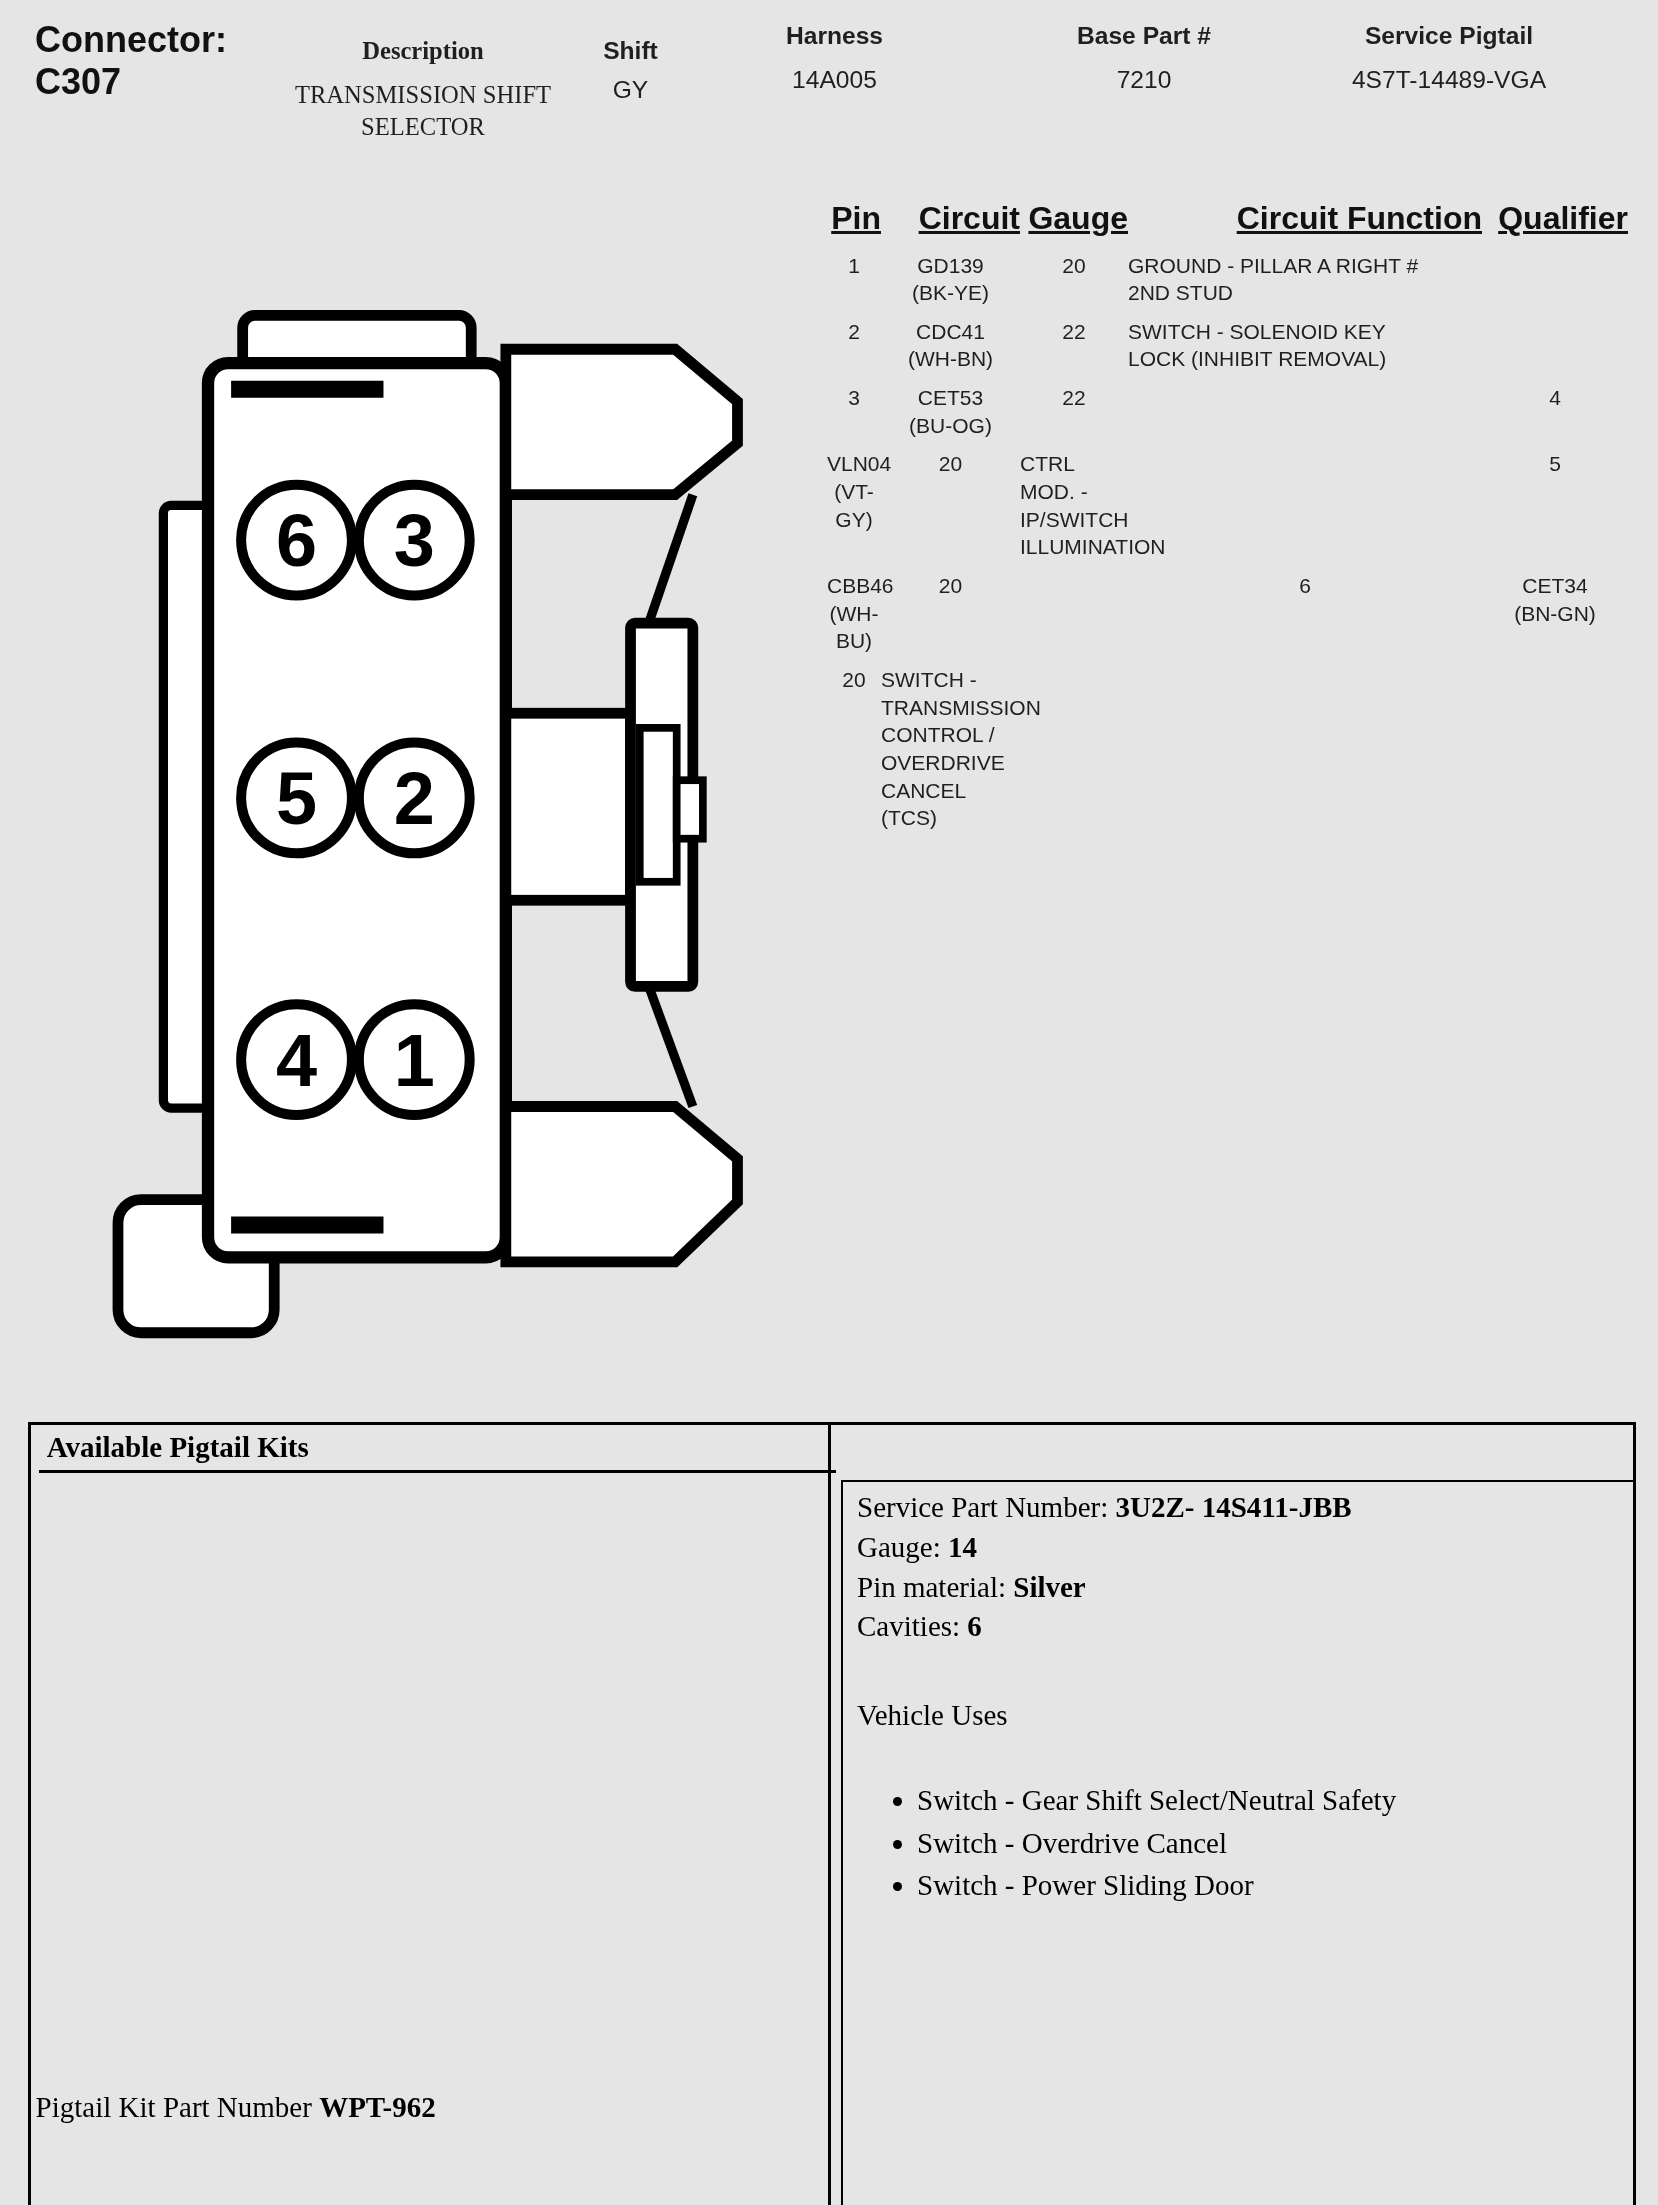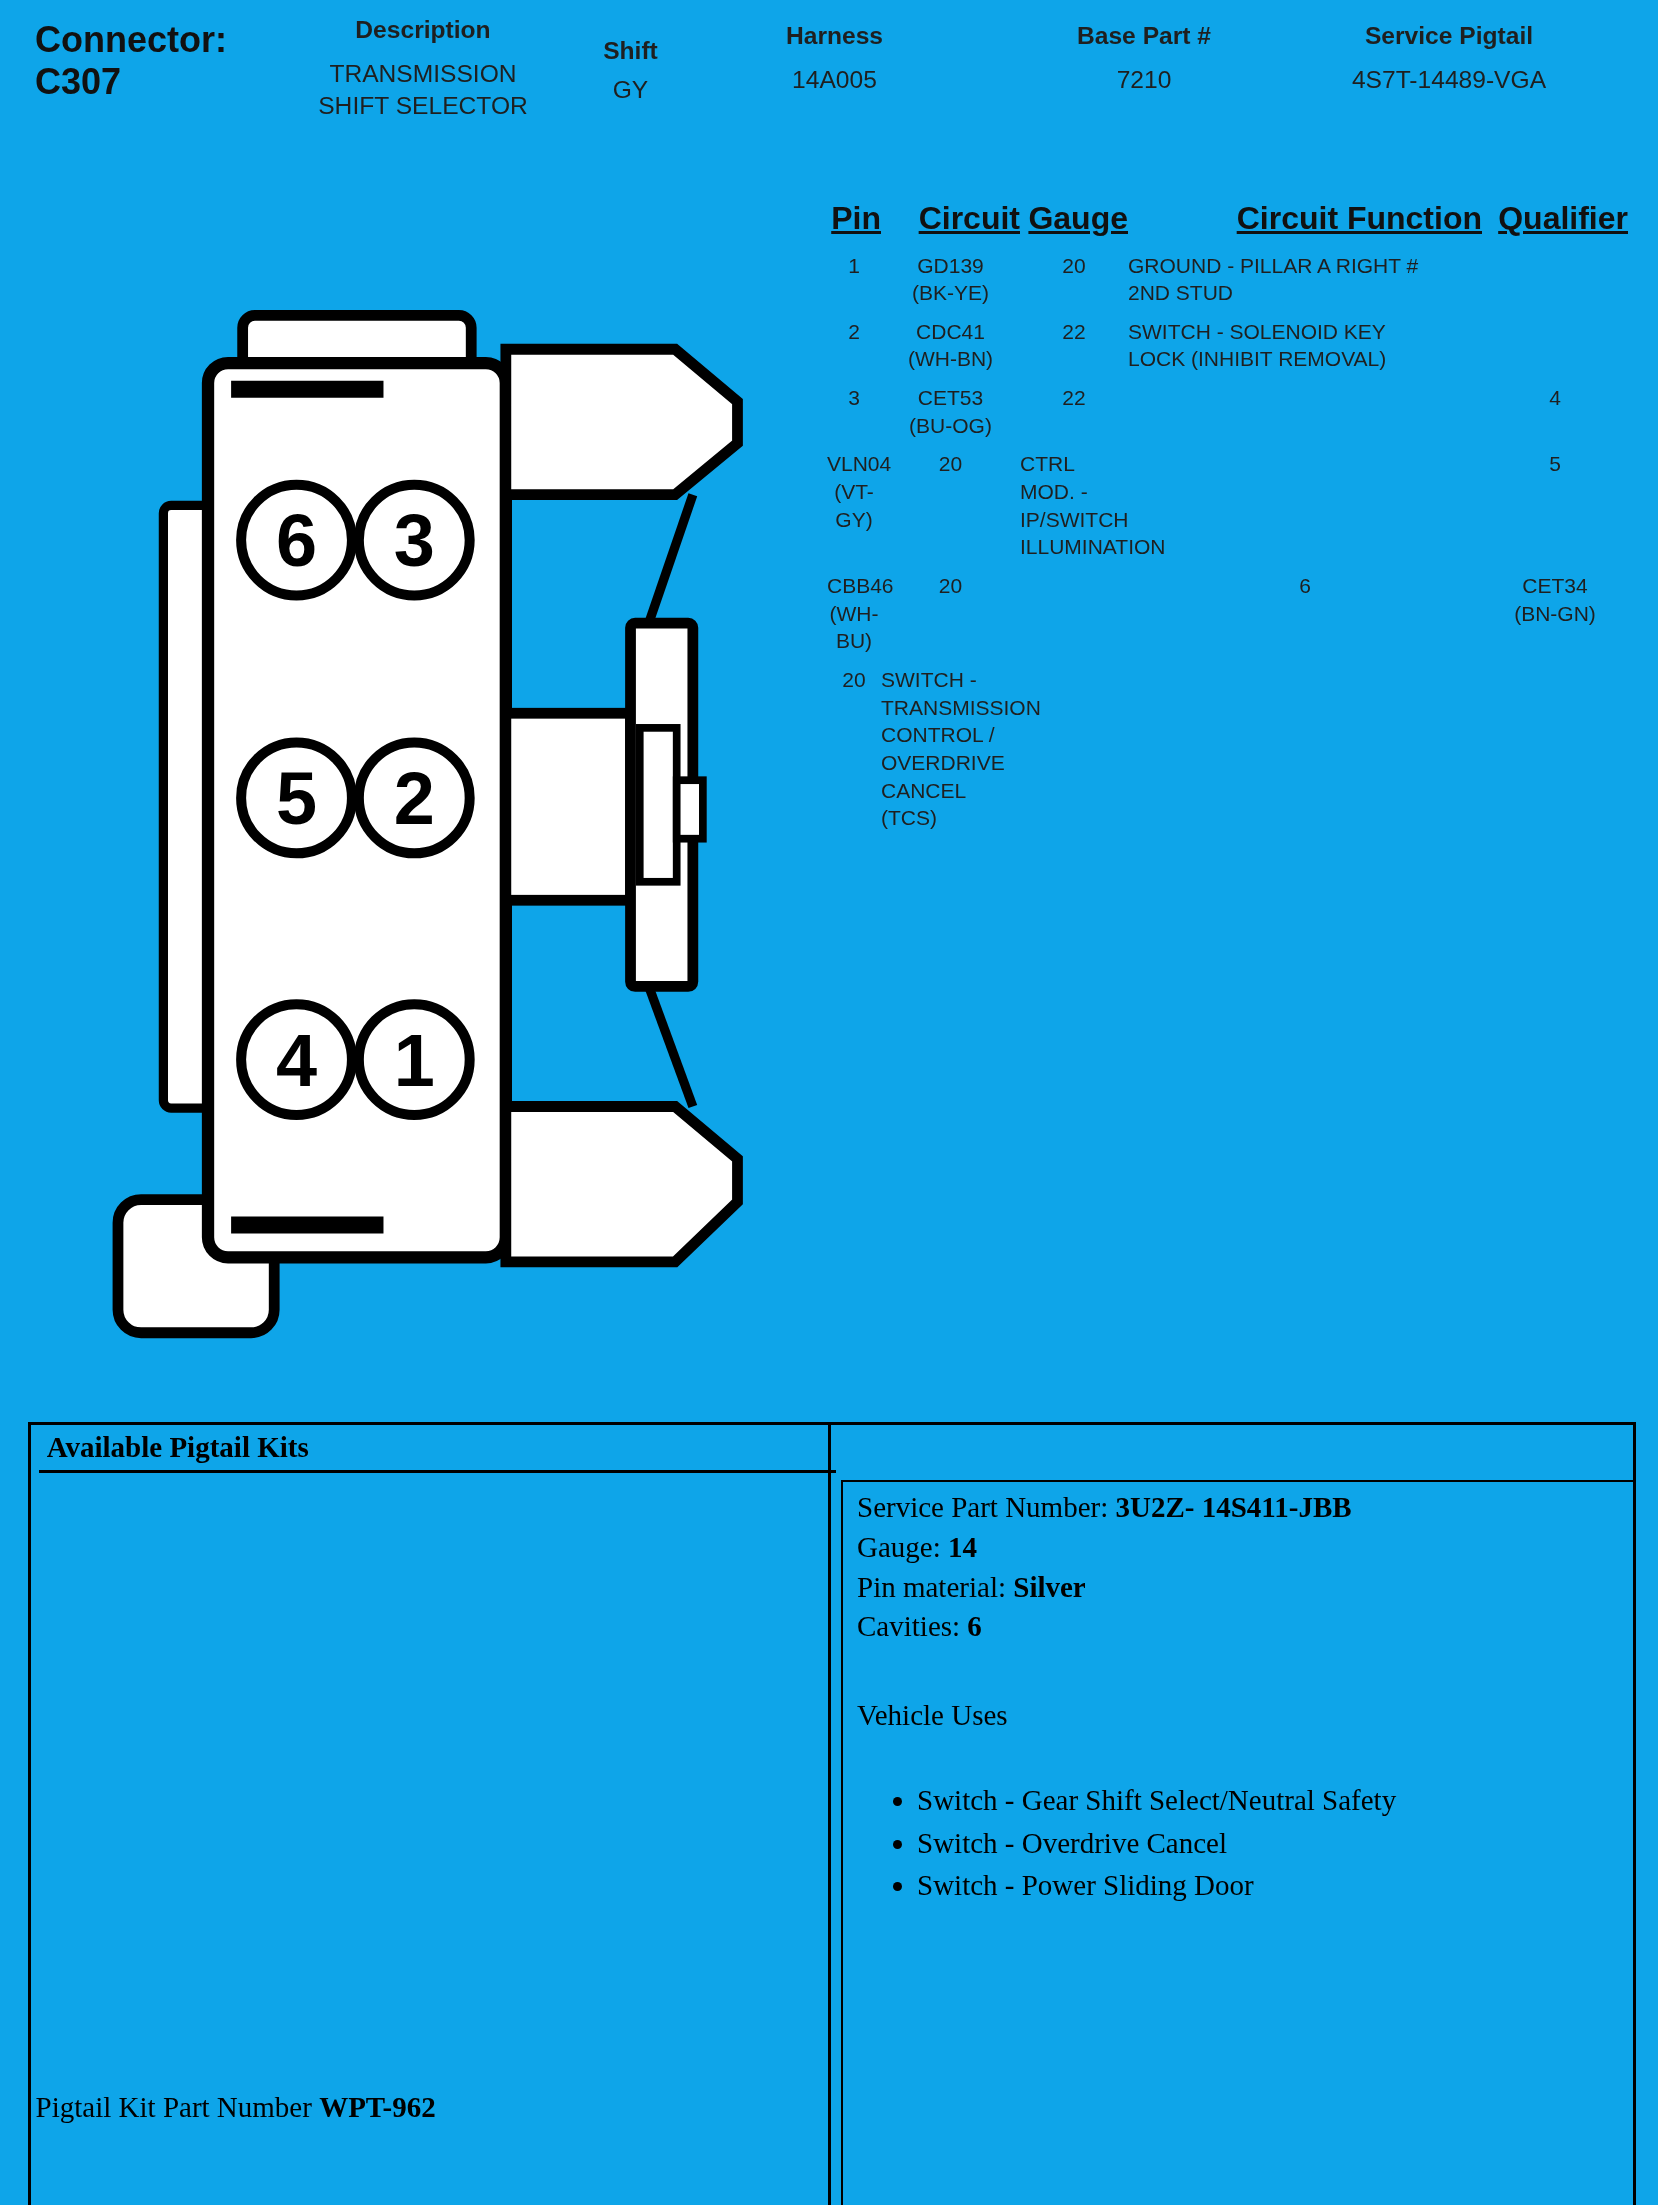--- a/index.html
+++ b/index.html
@@ -1,19 +1,19 @@
 <!DOCTYPE html>
 <html style="font-size:12.3px"><head>
 <meta charset="utf-8">
 <style>
   html,body{margin:0;padding:0;background:#fff;}
   #page{
     position:relative;
     width:1659px;height:2205px;
-    background:#0ea5e9;
+    background:#e5e5e5;
     font-family:"Liberation Sans",sans-serif;
     color:#1f1f1f;
     overflow:hidden;
   }
   .abs{position:absolute;}
 
   
   .conn-block{left:35px;top:18.5px;font-size:36px;font-weight:bold;line-height:1.18;color:#111;}
   .hdr-col{text-align:center;}
   .hdr-label{font-weight:bold;font-size:24.6px;margin-bottom:14px;}
@@ -75,21 +75,21 @@
 </head>
 <body>
 
 <div id="page">
 
   <div class="abs conn-block">
     <div>Connector:</div>
     <div>C307</div>
   </div>
 
-  <div class="abs hdr-col" style="left:292px;top:16px;width:262px;">
+  <div class="abs hdr-col" style="left:292px;top:37px;width:262px;font-family:Liberation Serif, serif;">
     <div class="hdr-label">Description</div>
     <div class="hdr-value">TRANSMISSION SHIFT SELECTOR</div>
   </div>
 
   <div class="abs hdr-col" style="left:569px;top:37px;width:123px;">
     <div class="hdr-label" style="margin-bottom:9.2px;">Shift</div>
     <div class="hdr-value">GY</div>
   </div>
 
   <div class="abs hdr-col" style="left:742px;top:21.5px;width:185px;">

